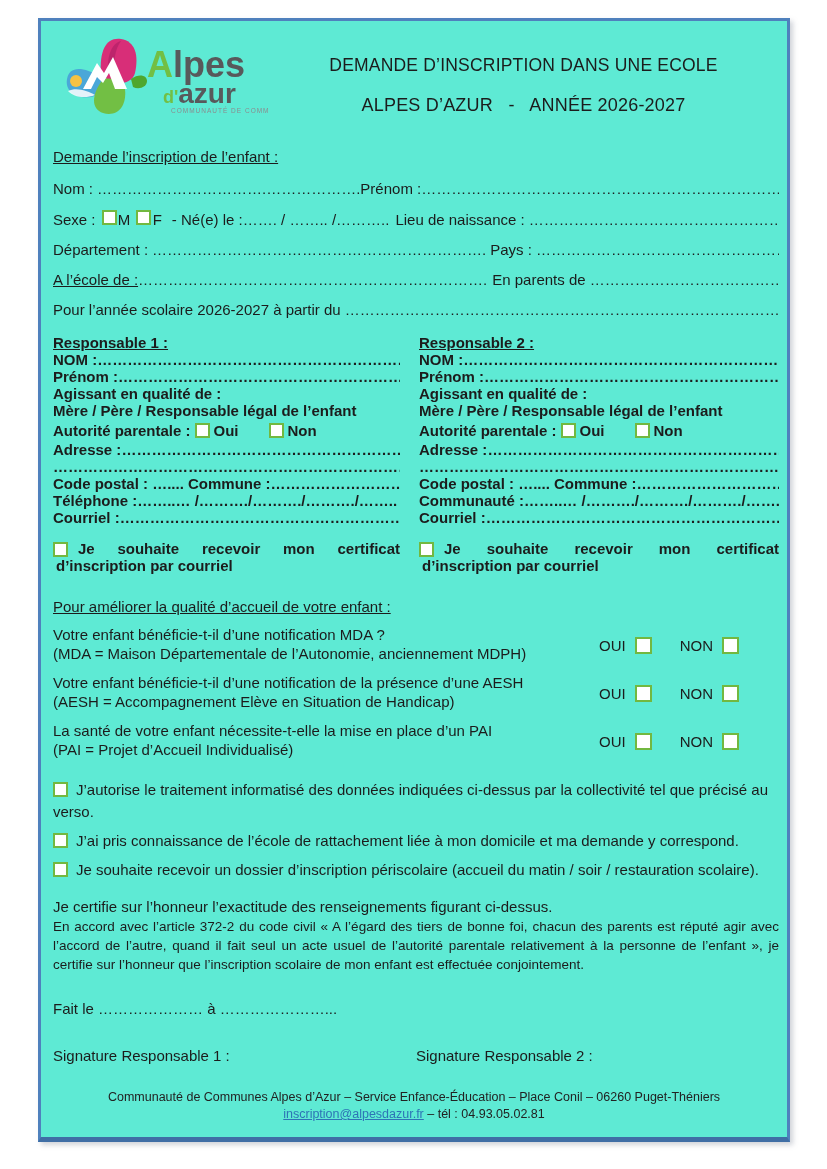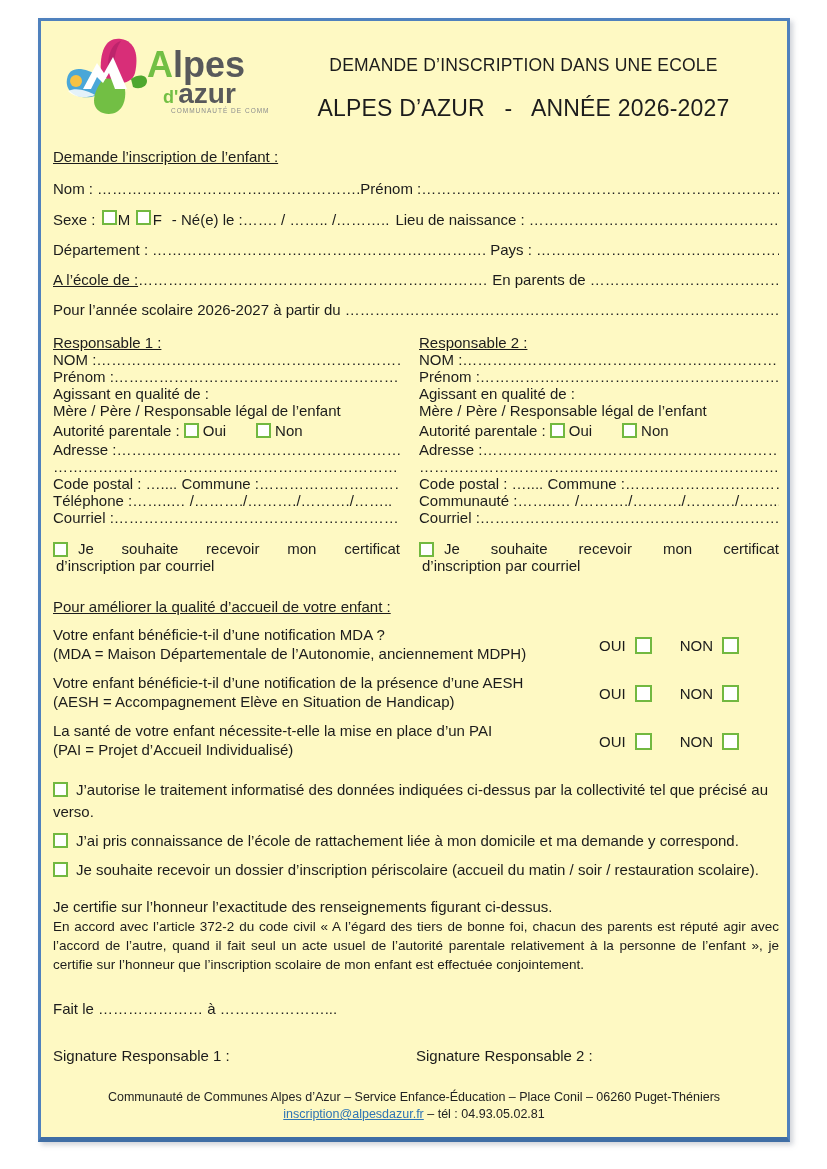--- a/index.html
+++ b/index.html
@@ -2,38 +2,38 @@
 <html><head>
 <meta charset="utf-8">
 <style>
   * { margin:0; padding:0; box-sizing:border-box; }
   html,body { width:827px; height:1169px; background:#ffffff;
     font-family:"Liberation Sans","DejaVu Sans",sans-serif; color:#1c1c1c; }
   .sheet {
     position:absolute; left:38px; top:18px; width:752px; height:1124px;
     border:3px solid #4f81bd; border-bottom-width:5px; border-bottom-color:#3f6ea5;
     box-shadow:3px 3px 5px rgba(120,130,145,.35);
-    padding:12px 8px 0 12px; font-size:15px; overflow:hidden; background:#fef9c3;
+    padding:12px 8px 0 12px; font-size:15px; overflow:hidden; background:#5eead4;
   }
   .hdr { display:flex; align-items:flex-start; }
   .logo-box { width:215px; flex:0 0 215px; padding-left:10px; }
   .titles { flex:1; text-align:center; padding-top:22px; }
   .title1 { font-size:17.5px; letter-spacing:.2px; white-space:pre; }
-  .title2 { font-size:23px; letter-spacing:.2px; white-space:pre; margin-top:19px; }
+  .title2 { font-size:18px; letter-spacing:.2px; white-space:pre; margin-top:19px; }
   .sec-heading { text-decoration:underline; }
   .line { display:flex; align-items:baseline; white-space:nowrap; overflow:hidden; }
   .dots { overflow:hidden; white-space:nowrap; flex:0 0 auto; }
   .dots-fill { flex:1 1 auto; overflow:hidden; white-space:nowrap; }
   .child .line { margin-bottom:13px; }
   .cb { display:inline-block; width:15px; height:15px; border:2px solid #72b840;
         background:#fff; vertical-align:-2px; flex:0 0 auto; }
   .cb-lg { width:17px; height:17px; }
   .gap4{ width:4px; display:inline-block;}
   .cols { display:flex; margin-top:16px; }
-  .col { width:50%; line-height:17px; }
+  .col { width:50%; line-height:17px;font-weight:bold; }
   .col .line { line-height:17px; }
   .col-l { padding-right:16px; }
   .col-r { padding-left:3px; }
   .resp-head { text-decoration:underline; }
   .aut-row { display:flex; align-items:center; margin:3px 0 2px 0; }
   .cert-row { display:flex; align-items:flex-end; margin-top:14px; }
   .cert-row .cb { margin-top:1px; }
   .cert-line1 { flex:1; text-align:justify; text-align-last:justify; margin-left:10px; }
   .cert-line2 { margin-left:3px; }
   .quality { margin-top:24px; }

